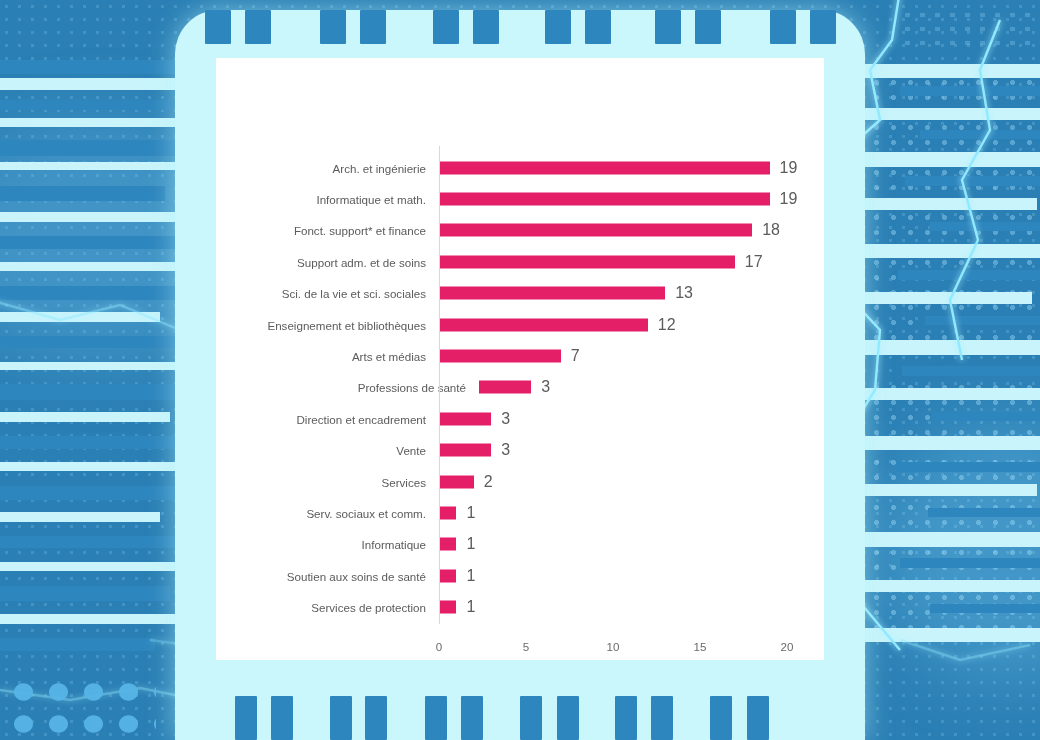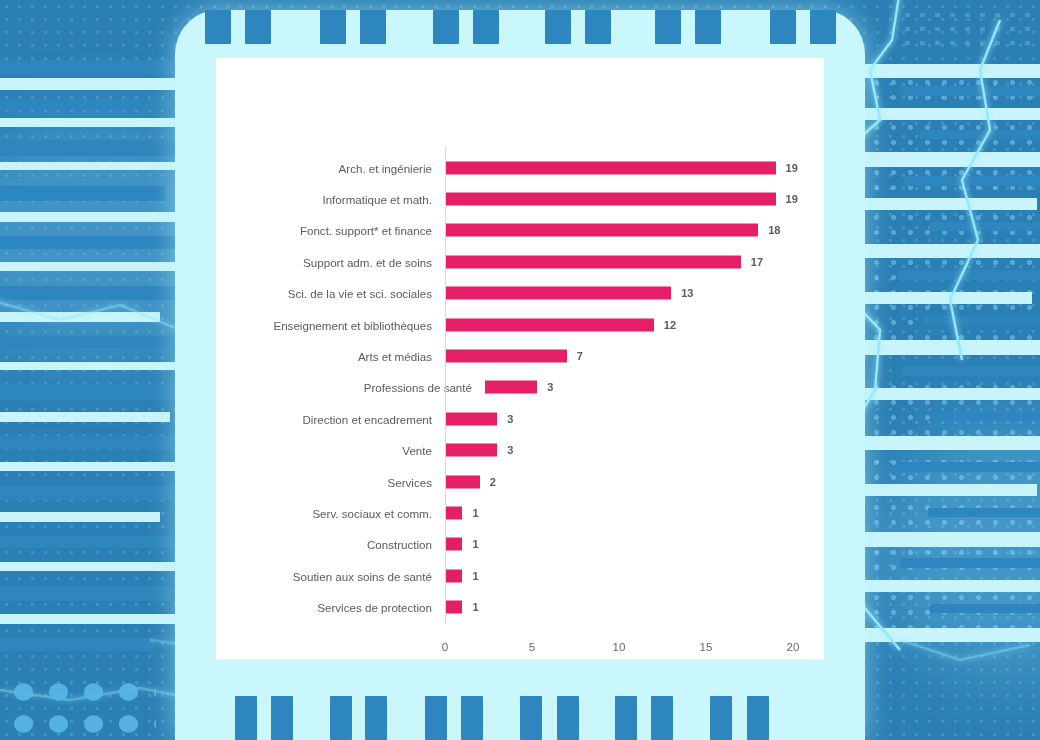--- a/index.html
+++ b/index.html
@@ -71,34 +71,34 @@
     position:absolute;left:216px;top:58px;width:608px;height:602px;
     background:#ffffff;
   }
   #chart-title{
     position:absolute;left:24px;top:14px;width:560px;
     font-size:17.4px;line-height:1.33;font-weight:700;color:#172b4d;
     letter-spacing:.1px;
   }
 
   
-  #plot{position:absolute;left:16px;top:88px;width:500px;height:514px;}
+  #plot{position:absolute;left:10px;top:88px;width:500px;height:514px;}
   .row{position:absolute;left:0;width:608px;height:31.4px;}
   .cat-label{
     position:absolute;left:0;width:200px;text-align:right;
     font-size:11.6px;color:#5b5b5b;white-space:nowrap;
     top:50%;transform:translateY(-50%);
   }
   .bar{
     position:absolute;left:213px;top:50%;transform:translateY(-50%);
     height:13px;background:#e41f68;
   }
   .bar-value{
     position:absolute;top:50%;transform:translateY(-50%);
-    font-size:11px;color:#5b5b5b;font-weight:700;
+    font-size:16px;color:#5b5b5b;font-weight:400;
   }
   #axis-line{
     position:absolute;left:213px;top:0;width:1px;height:478px;background:#d8d8d8;
   }
   #xaxis{position:absolute;left:0;top:480px;width:608px;height:30px;}
   .xtick{
     position:absolute;top:14px;font-size:11.6px;color:#6a6a6a;
     transform:translateX(-50%);
   }
 </style>
@@ -275,21 +275,21 @@
           <div class="cat-label">Services</div>
           <div class="bar" style="width: 34.8px; background: rgb(228, 31, 104);"></div>
           <div class="bar-value" style="left: 257.8px;">2</div>
         </div>
         <div class="row" style="top: 351.4px;">
           <div class="cat-label">Serv. sociaux et comm.</div>
           <div class="bar" style="width: 17.4px; background: rgb(228, 31, 104);"></div>
           <div class="bar-value" style="left: 240.4px;">1</div>
         </div>
         <div class="row" style="top: 382.8px;">
-          <div class="cat-label">Construction</div>
+          <div class="cat-label">Informatique</div>
           <div class="bar" style="width: 17.4px; background: rgb(228, 31, 104);"></div>
           <div class="bar-value" style="left: 240.4px;">1</div>
         </div>
         <div class="row" style="top: 414.2px;">
           <div class="cat-label">Soutien aux soins de santé</div>
           <div class="bar" style="width: 17.4px; background: rgb(228, 31, 104);"></div>
           <div class="bar-value" style="left: 240.4px;">1</div>
         </div>
         <div class="row" style="top: 445.6px;">
           <div class="cat-label">Services de protection</div>

